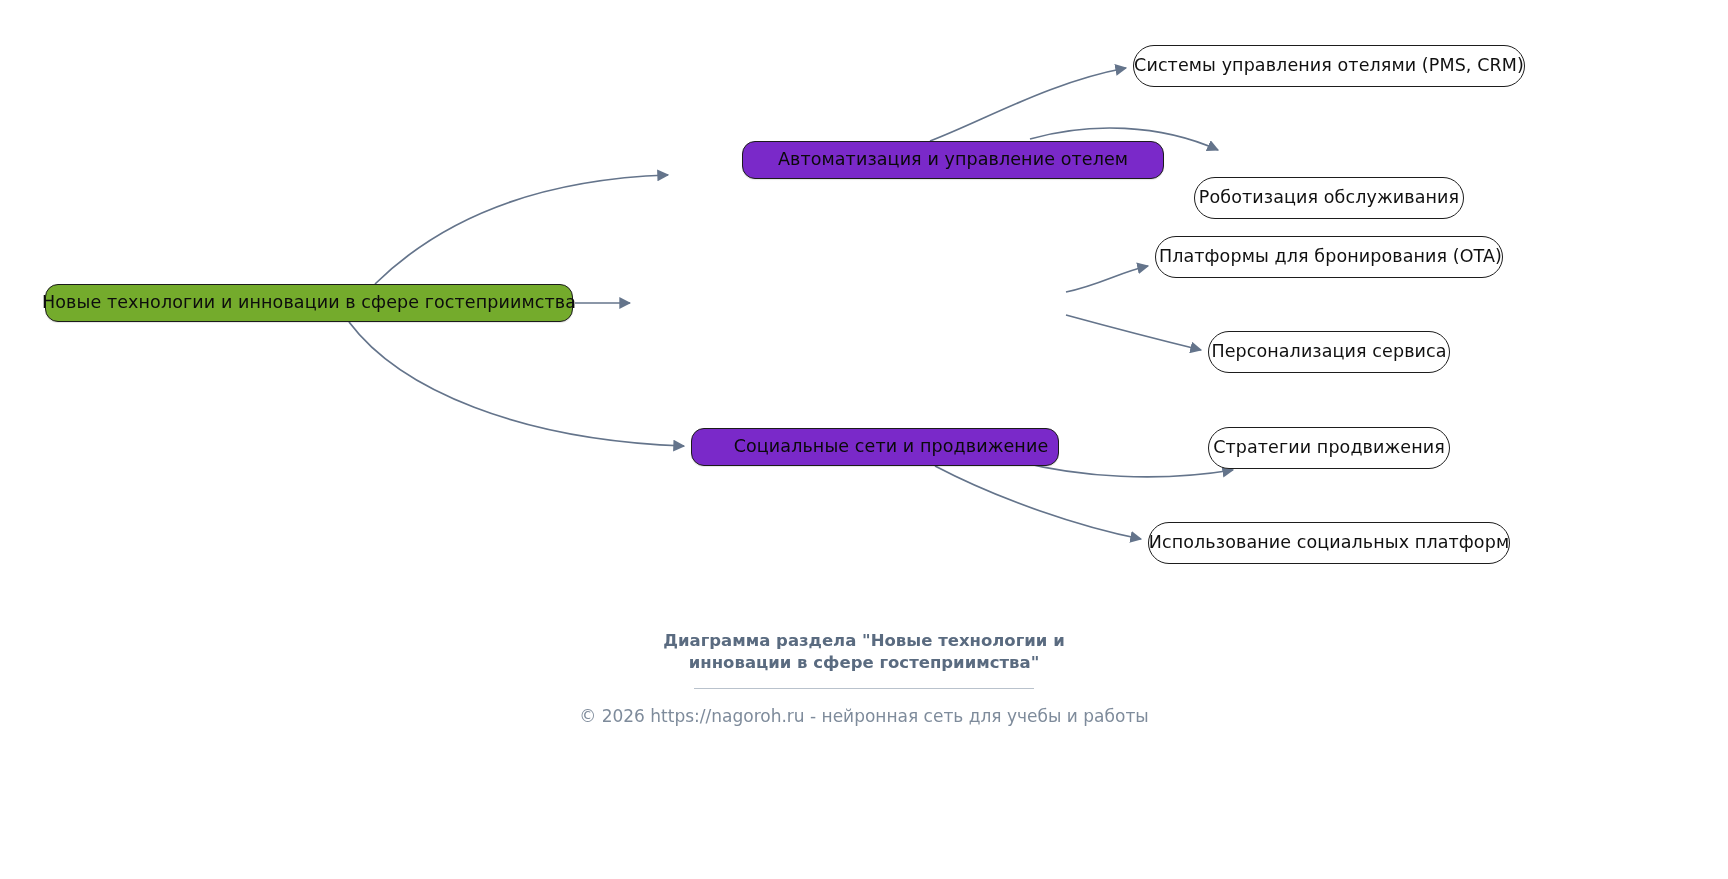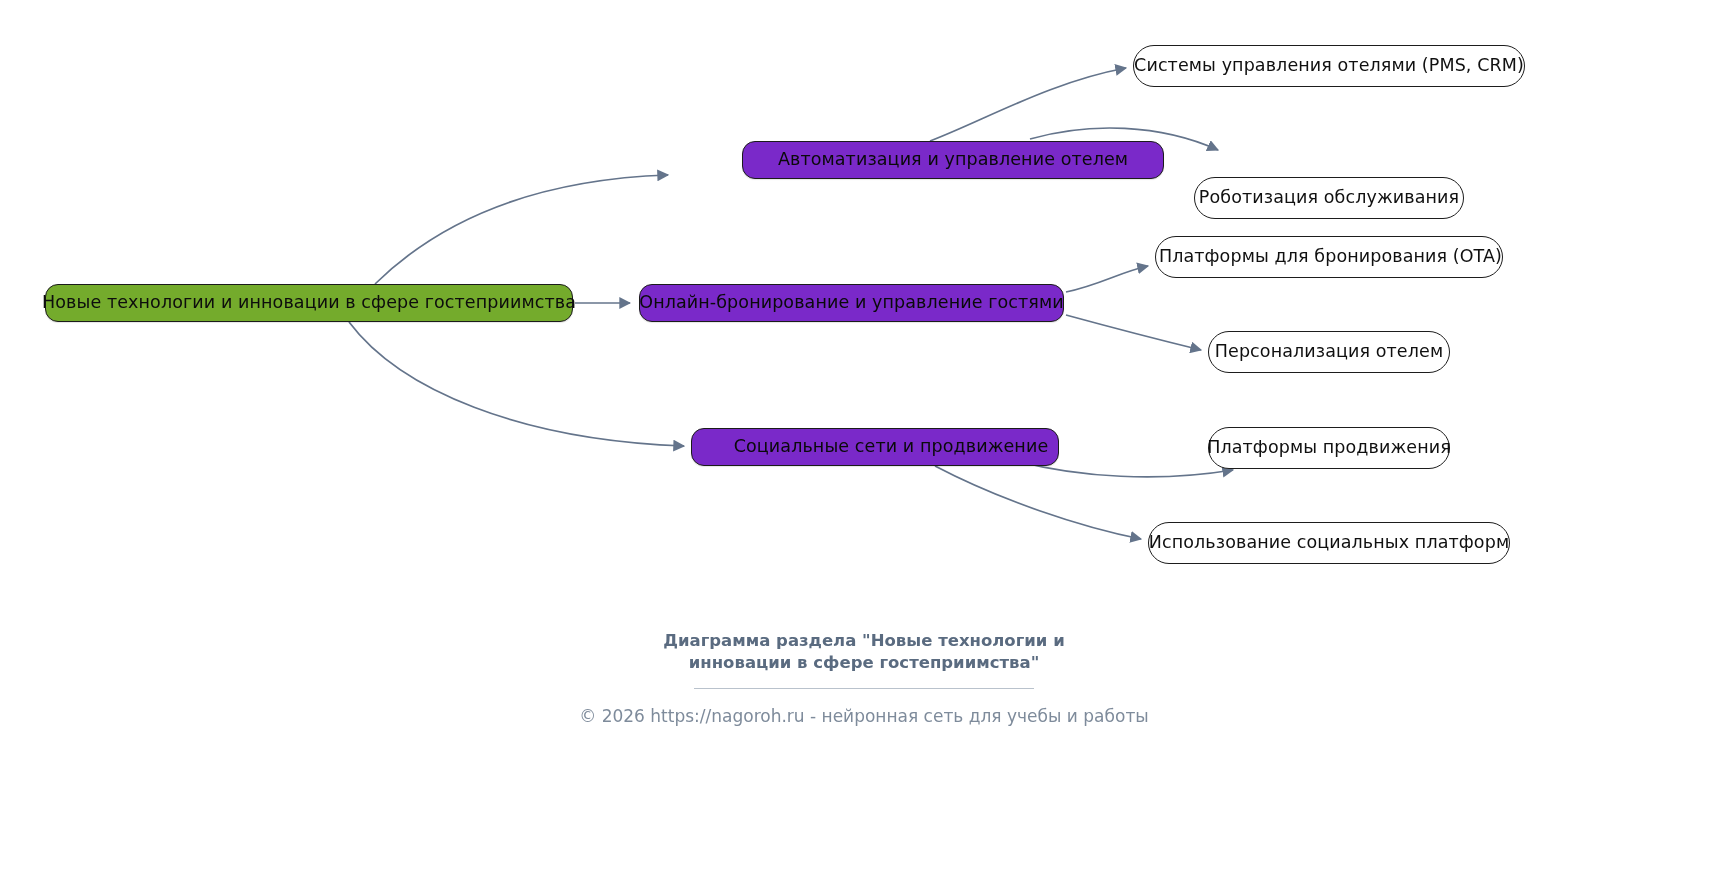--- a/index.html
+++ b/index.html
@@ -135,46 +135,43 @@
   </svg>
 
   <div class="node root" style="left:45px; top:284px; width:528px; height:38px;text-align:right;">
     <span class="node-label">Новые технологии и инновации в сфере гостеприимства</span>
   </div>
 
   <div class="node branch" style="left:700px; top:141px; width:422px; height:38px;margin-left:42px;">
     <span class="node-label">Автоматизация и управление отелем</span>
   </div>
 
-  <div class="node branch" style="left:639px; top:284px; width:425px; height:38px;">
-    <span class="node-label">Онлайн-бронирование и управление гостями</span>
-  </div>
 
   <div class="node branch" style="left:691px; top:428px; width:368px; height:38px;padding-left:32px;">
     <span class="node-label">Социальные сети и продвижение</span>
   </div>
 
   <div class="node leaf" style="left:1133px; top:45px; width:392px; height:42px;">
     <span class="node-label">Системы управления отелями (PMS, CRM)</span>
   </div>
 
   <div class="node leaf" style="left:1194px; top:140px; width:270px; height:42px;margin-top:37px;">
     <span class="node-label">Роботизация обслуживания</span>
   </div>
 
   <div class="node leaf" style="left:1155px; top:236px; width:348px; height:42px;justify-content:flex-end;">
     <span class="node-label">Платформы для бронирования (OTA)</span>
   </div>
 
   <div class="node leaf" style="left:1208px; top:331px; width:242px; height:42px;">
-    <span class="node-label">Персонализация отелем</span>
+    <span class="node-label">Персонализация сервиса</span>
   </div>
 
   <div class="node leaf" style="left:1208px; top:427px; width:242px; height:42px;">
-    <span class="node-label">Платформы продвижения</span>
+    <span class="node-label">Стратегии продвижения</span>
   </div>
 
   <div class="node leaf" style="left:1148px; top:522px; width:362px; height:42px;">
     <span class="node-label">Использование социальных платформ</span>
   </div>
 
   <div id="footer">
     <div id="footer-title">
       <span>Диаграмма раздела "Новые технологии и</span><br>
       <span>инновации в сфере гостеприимства"</span>

